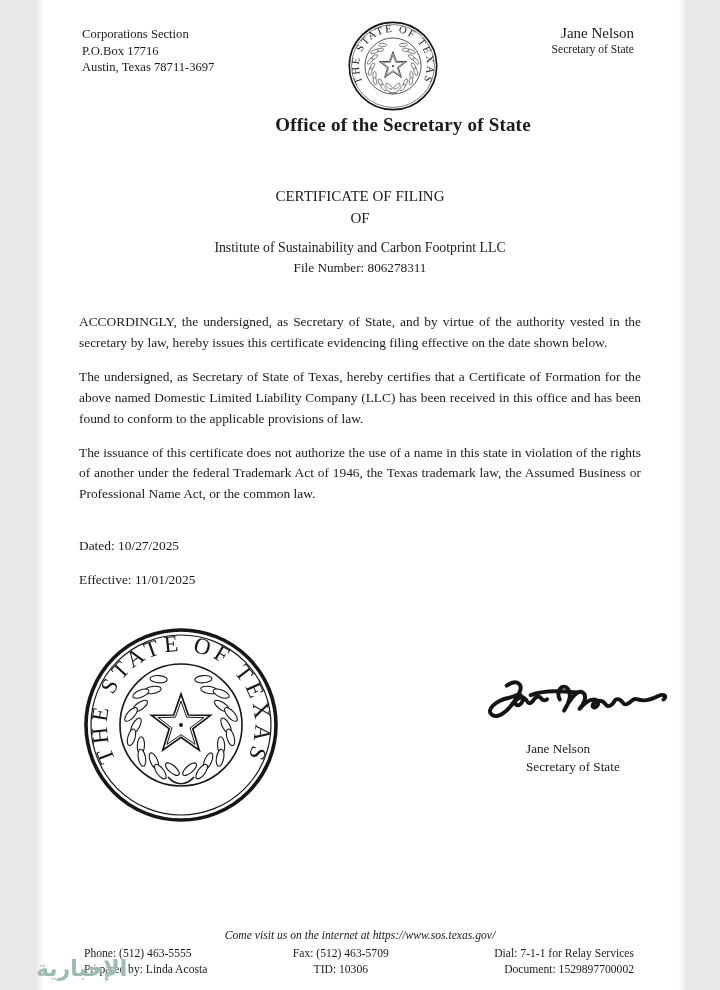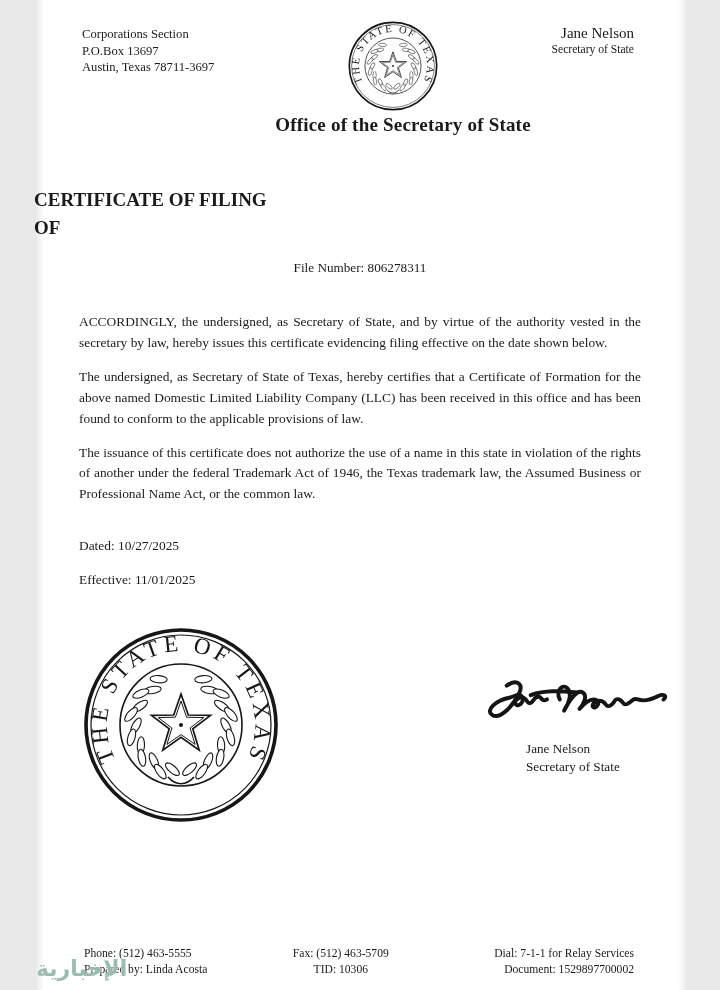--- a/index.html
+++ b/index.html
@@ -16,22 +16,22 @@
   .addr{position:absolute;left:48px;top:26px;font-size:12.6px;line-height:1.32;}
   .official{position:absolute;right:52px;top:24px;text-align:right;}
   .official .name{font-size:15px;line-height:1.2;}
   .official .title{font-size:11.6px;line-height:1.3;}
 
   .top-seal{position:absolute;left:313px;top:20px;width:92px;height:92px;}
 
   .office-title{position:absolute;left:0;top:114px;width:100%;text-align:center;
     font-size:19px;font-weight:bold;letter-spacing:0.2px;padding-left:43px;}
 
-  .cert-heading{position:absolute;left:0;top:186px;width:100%;
-    font-weight:bold;font-size:19px;line-height:1.45;}
+  .cert-heading{position:absolute;left:0;top:186px;width:100%;text-align:center;
+    font-weight:normal;font-size:15px;line-height:1.45;}
   .entity{position:absolute;left:0;top:240px;width:100%;text-align:center;font-size:13.8px;}
   .file-number{position:absolute;left:0;top:260px;width:100%;text-align:center;font-size:13.2px;}
 
   .body-text{position:absolute;left:45px;right:45px;top:312px;font-size:13.4px;
     line-height:1.56;text-align:justify;}
   .body-text p{margin:0 0 13px 0;}
 
   .dated{position:absolute;left:45px;top:538px;font-size:13.4px;}
   .effective{position:absolute;left:45px;top:572px;font-size:13.4px;}
 
@@ -52,21 +52,21 @@
     color:rgba(139,176,163,0.85);text-shadow:0 0 2px #ffffff;direction:rtl;
     font-family:"DejaVu Sans", sans-serif;}
 </style>
 </head>
 <body>
 
 <div class="page">
 
   <div class="addr">
     <div>Corporations Section</div>
-    <div>P.O.Box 13697</div>
+    <div>P.O.Box 17716</div>
     <div>Austin, Texas 78711-3697</div>
   </div>
 
   <svg class="top-seal seal-svg" viewBox="0 0 200 200">
       <circle cx="100" cy="100" r="95" fill="none" stroke="#161616" stroke-width="3.6"></circle>
       <circle cx="100" cy="100" r="90" fill="none" stroke="#161616" stroke-width="1.2"></circle>
       <circle cx="100" cy="100" r="61" fill="none" stroke="#161616" stroke-width="1.6"></circle>
       <defs>
         <path id="sealArc0" d="M 34.06551721006079 133.59529698072646 A 74 74 0 1 1 165.93448278993924 133.59529698072646"></path>
       </defs>
@@ -105,20 +105,21 @@
     <div class="name">Jane Nelson</div>
     <div class="title">Secretary of State</div>
   </div>
 
   <div class="office-title">Office of the Secretary of State</div>
 
   <div class="cert-heading">
     <div>CERTIFICATE OF FILING</div>
     <div>OF</div>
   </div>
+  <div class="entity">Institute of Sustainability and Carbon Footprint LLC</div>
   <div class="file-number">File Number: 806278311</div>
 
   <div class="body-text">
     <p>ACCORDINGLY, the undersigned, as Secretary of State, and by virtue of the authority vested in the secretary by law, hereby issues this certificate evidencing filing effective on the date shown below.</p>
     <p>The undersigned, as Secretary of State of Texas, hereby certifies that a Certificate of Formation for the above named Domestic Limited Liability Company (LLC) has been received in this office and has been found to conform to the applicable provisions of law.</p>
     <p>The issuance of this certificate does not authorize the use of a name in this state in violation of the rights of another under the federal Trademark Act of 1946, the Texas trademark law, the Assumed Business or Professional Name Act, or the common law.</p>
   </div>
 
   <div class="dated">Dated: 10/27/2025</div>
   <div class="effective">Effective: 11/01/2025</div>
@@ -167,20 +168,21 @@
       <path d="M58,27 C75,21 92,22 112,24"></path>
       <path d="M92,32 C87,22 95,13 101,19 C107,25 102,38 97,45 C105,30 113,20 119,24 C125,28 119,39 115,43 C121,36 129,30 135,33 C140,36 134,43 131,41 C128,39 134,32 141,34 C147,36 145,42 151,39 C157,36 155,30 161,32 C167,34 165,40 171,37 C177,34 177,30 183,32 C191,35 199,32 207,28 C213,25 218,28 213,32"></path>
     </g>
   </svg>
 
   <div class="sign-block">
     <div>Jane Nelson</div>
     <div>Secretary of State</div>
   </div>
 
+  <div class="visit">Come visit us on the internet at https://www.sos.texas.gov/</div>
 
   <div class="footer-cols">
     <div class="col-left">
       <div>Phone: (512) 463-5555</div>
       <div>Prepared by: Linda Acosta</div>
     </div>
     <div class="col-center">
       <div>Fax: (512) 463-5709</div>
       <div>TID: 10306</div>
     </div>

